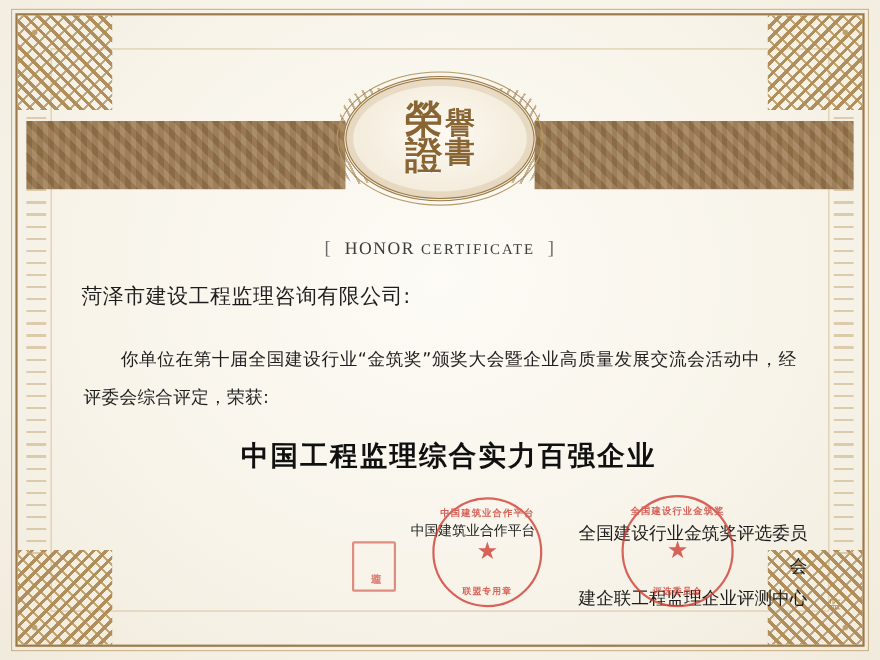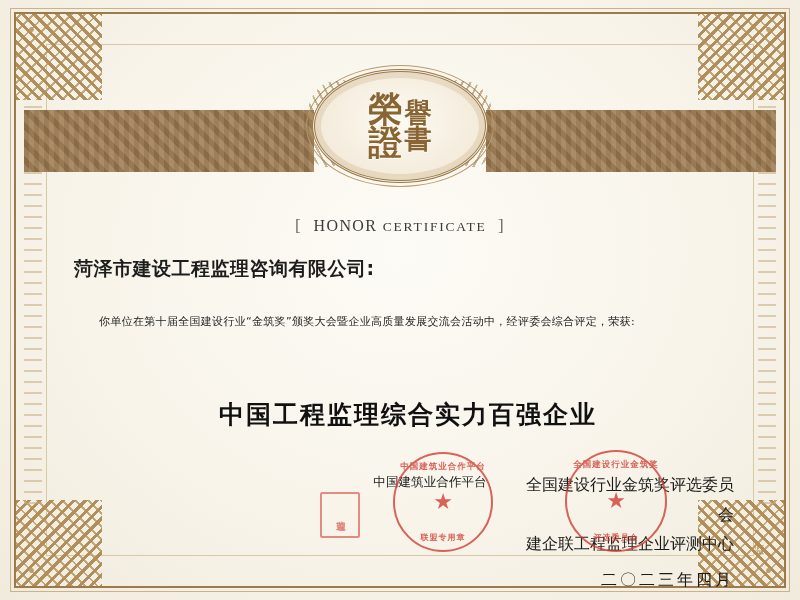--- a/index.html
+++ b/index.html
@@ -163,33 +163,33 @@
   }
   .honor-line .brk { color: #6a6a6a; margin: 0 6px; font-size: 17px; }
   .honor-line .small { font-size: 13.5px; letter-spacing: 1.8px; }
 
   
   .recipient {
     position: absolute;
     left: 74px;
     top: 256px;
     font-family: "DejaVu Sans", sans-serif;
-    font-weight: bold;
+    font-weight: normal;
     font-size: 19px;
     color: #1d1d1d;
     letter-spacing: .5px;
   }
 
   .para {
     position: absolute;
     left: 76px;
     right: 76px;
     top: 310px;
     font-family: "DejaVu Sans", sans-serif;
-    font-size: 11px;
+    font-size: 16px;
     line-height: 2.1;
     color: #1d1d1d;
     text-align: justify;
     letter-spacing: .3px;
   }
   .para .indent { display: inline-block; width: 2.1em; }
 
   .award {
     position: absolute;
     left: 16px; right: 0;
@@ -354,21 +354,20 @@
   <div class="award">中国工程监理综合实力百强企业</div>
 
 
   <div class="footer-mid">
     <div>中国建筑业合作平台</div>
   </div>
 
   <div class="footer-right">
     <div>全国建设行业金筑奖评选委员会</div>
     <div>建企联工程监理企业评测中心</div>
-    <div class="date">二〇二三年四月</div>
   </div>
 
   <div class="stamp square">监理</div>
 
   <div class="stamp left-stamp">
     <span class="rim-top">中国建筑业合作平台</span>
     <span class="star">★</span>
     <span class="rim-bot">联盟专用章</span>
   </div>
 

